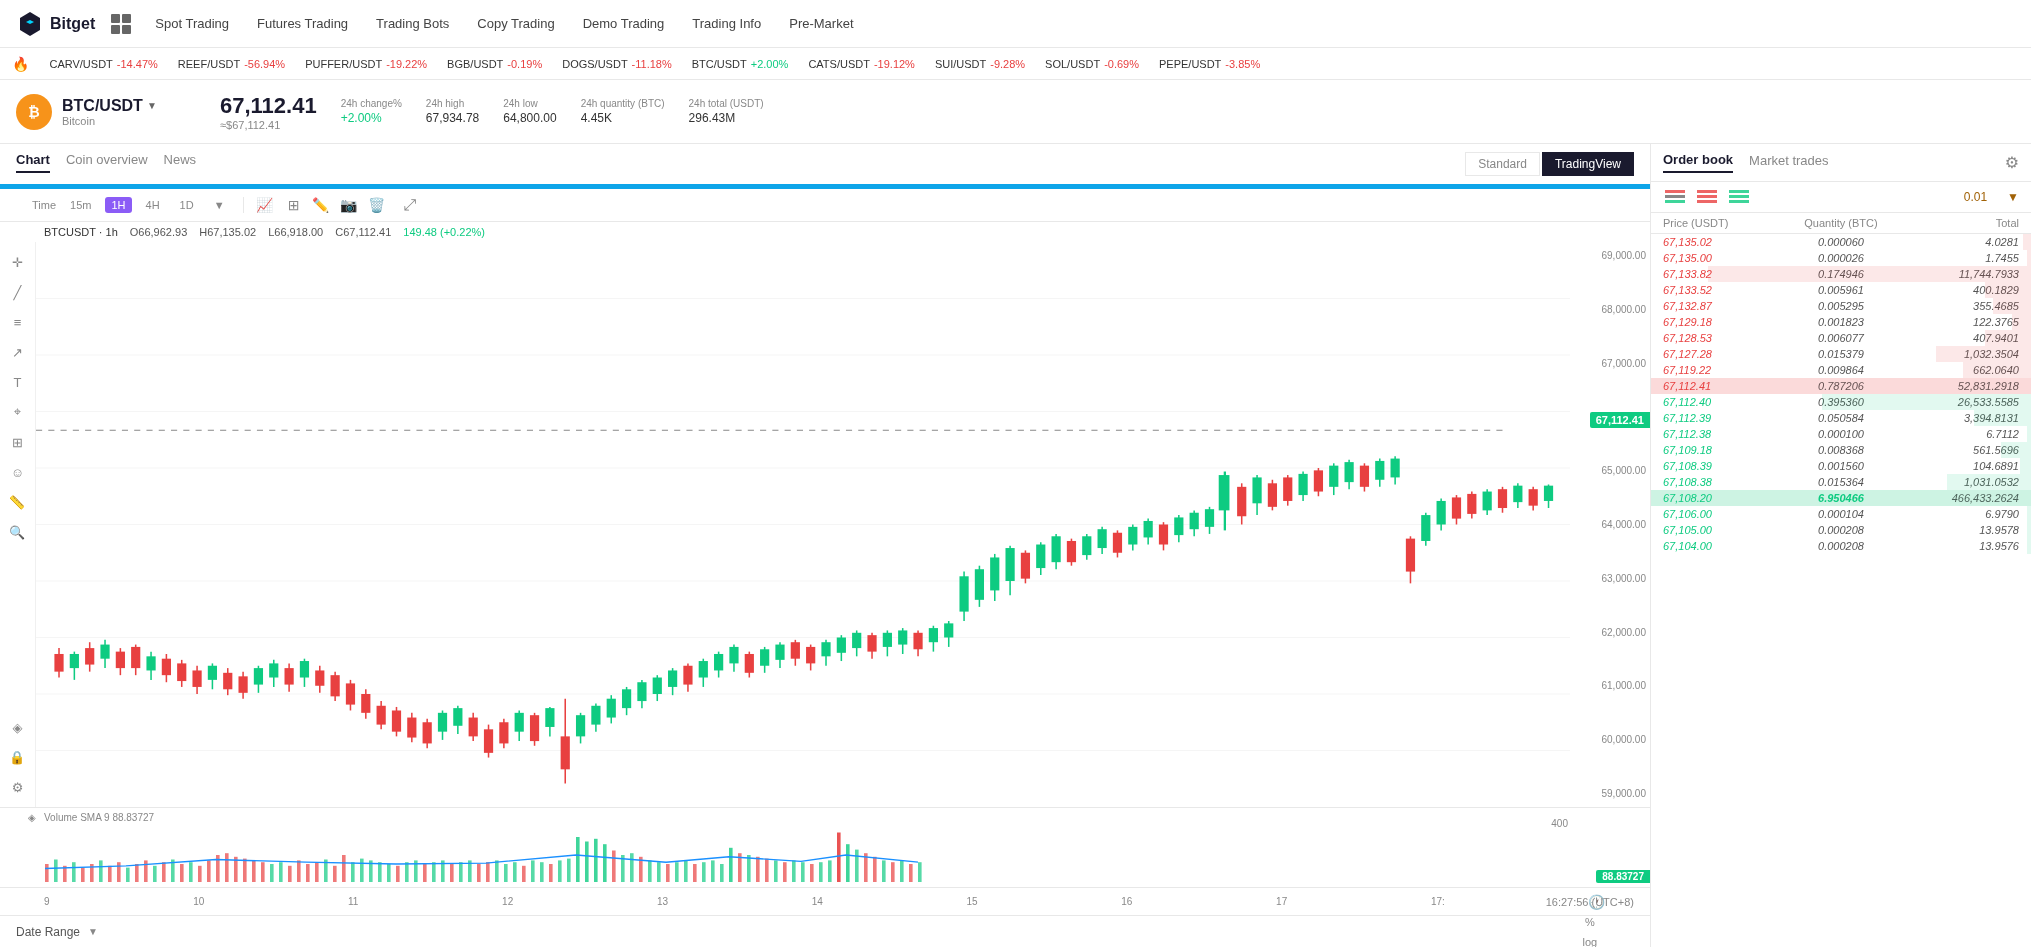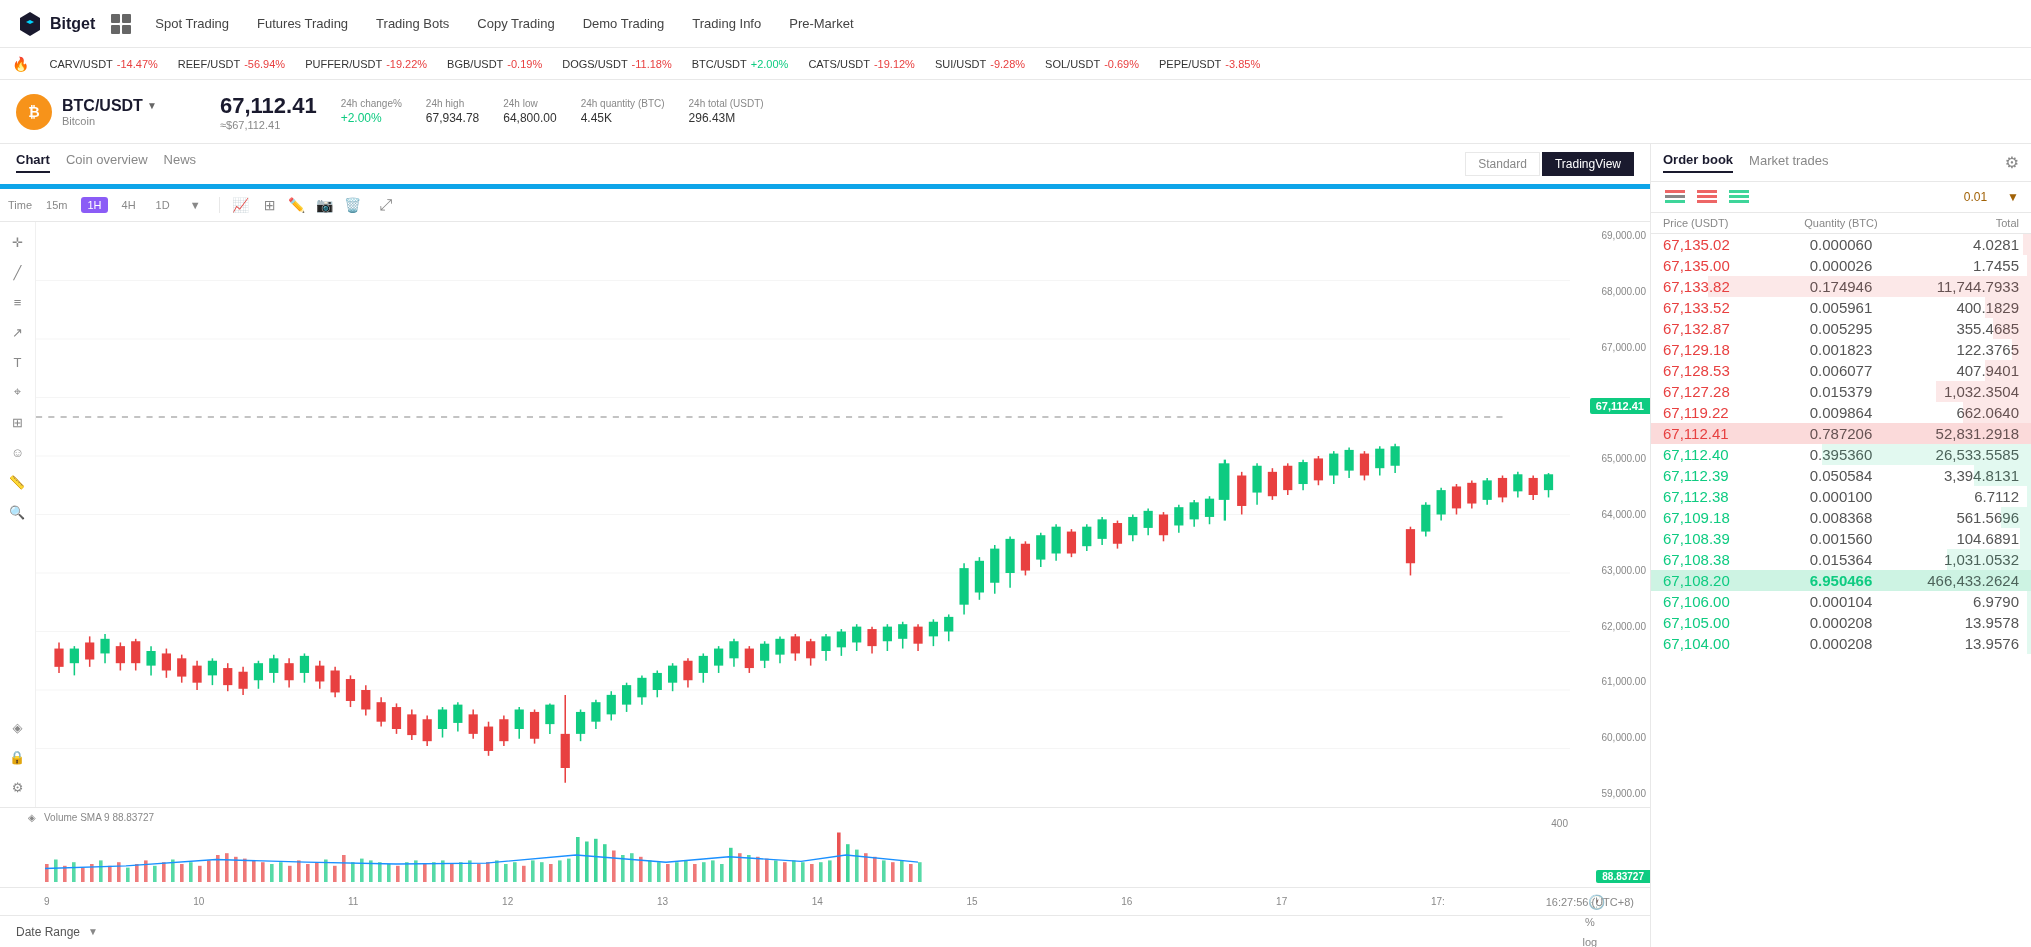--- a/index.html
+++ b/index.html
@@ -55,21 +55,21 @@
     .stat-value.pos { color: #0ecb81; }
 
     
     .main-content { display: flex; height: calc(100vh - 144px); }
 
     
     .chart-area { flex: 1; display: flex; flex-direction: column; background: #fff; border-right: 1px solid #e8e8e8; }
     .chart-tabs { display: flex; align-items: flex-start; padding: 8px 16px; border-bottom: 5px solid #0ea5e9; gap: 16px; }
     .chart-tab { font-size: 13px; color: #888; cursor: pointer; padding-bottom: 4px; }
     .chart-tab.active { color: #1a1a2e; font-weight: 600; border-bottom: 2px solid #1a1a2e; }
-    .chart-toolbar { display: flex; align-items: center; padding: 6px 8px; border-bottom: 1px solid #e8e8e8; gap: 8px; }
+    .chart-toolbar { display: flex; align-items: center; padding: 6px 32px; border-bottom: 1px solid #e8e8e8; gap: 8px; }
     .time-label { font-size: 11px; color: #888; }
     .time-btn { font-size: 11px; color: #888; padding: 2px 6px; border-radius: 3px; cursor: pointer; }
     .time-btn.active { background: #8b5cf6; color: #fff; }
     .toolbar-divider { width: 1px; height: 16px; background: #e8e8e8; margin: 0 4px; }
     .toolbar-icon { width: 20px; height: 20px; display: flex; align-items: center; justify-content: center; color: #888; cursor: pointer; font-size: 14px; }
     .view-btn { padding: 4px 12px; font-size: 12px; border: 1px solid #e8e8e8; cursor: pointer; background: #fff; color: #888; }
     .view-btn.active { background: #1a1a2e; color: #fff; border-color: #1a1a2e; }
     .expand-btn { margin-left: 8px; color: #888; cursor: pointer; font-size: 16px; }
 
     
@@ -119,21 +119,21 @@
     .ob-tab { font-size: 13px; color: #888; cursor: pointer; padding-bottom: 4px; }
     .ob-tab.active { color: #1a1a2e; font-weight: 600; border-bottom: 2px solid #1a1a2e; }
     .ob-settings { margin-left: auto; color: #888; cursor: pointer; font-size: 16px; }
     .ob-type-btns { display: flex; align-items: center; padding: 6px 12px; gap: 8px; border-bottom: 1px solid #e8e8e8; }
     .ob-type-btn { width: 24px; height: 18px; cursor: pointer; display: flex; align-items: center; justify-content: center; }
     .ob-type-btn svg { width: 20px; height: 14px; }
     .ob-decimals { margin-left: auto; display: flex; align-items: center; gap: 20px; font-size: 12px; color: #a16207; cursor: pointer; }
     .ob-header { display: grid; grid-template-columns: 1fr 1fr 1fr; padding: 4px 12px; font-size: 11px; color: #888; border-bottom: 1px solid #e8e8e8; }
     .ob-header span:last-child { text-align: right; }
     .ob-header span:nth-child(2) { text-align: center; }
-    .ob-row { display: grid; grid-template-columns: 1fr 1fr 1fr; padding: 2px 12px; font-size: 15px; position: relative; cursor: pointer; }
+    .ob-row { display: grid; grid-template-columns: 1fr 1fr 1fr; padding: 2px 12px; font-size: 11px; position: relative; cursor: pointer; font-style: italic; }
     .ob-row .price { font-weight: 500; }
     .ob-row .price.sell { color: #e84040; }
     .ob-row .price.buy { color: #0ecb81; }
     .ob-row .qty { text-align: center; color: #555; }
     .ob-row .total { text-align: right; color: #555; }
     .ob-row .bar { position: absolute; top: 0; right: 0; height: 100%; opacity: 0.12; }
     .ob-row .bar.sell { background: #e84040; }
     .ob-row .bar.buy { background: #0ecb81; }
     .ob-mid-price { padding: 6px 12px; border-top: 1px solid #e8e8e8; border-bottom: 1px solid #e8e8e8; }
     .ob-mid-price .mid-val { font-size: 16px; font-weight: 600; color: #1a1a2e; }
@@ -277,20 +277,28 @@
       <span class="time-btn">▼</span>
       <div class="toolbar-divider"></div>
       <span class="toolbar-icon">📈</span>
       <span class="toolbar-icon">⊞</span>
       <span class="toolbar-icon">✏️</span>
       <span class="toolbar-icon">📷</span>
       <span class="toolbar-icon">🗑️</span>
       <span class="expand-btn">⤢</span>
     </div>
 
+    <div class="ohlc-bar">
+      <span class="ohlc-pair">BTCUSDT · 1h</span>
+      <span class="ohlc-val">O66,962.93</span>
+      <span class="ohlc-val">H67,135.02</span>
+      <span class="ohlc-val">L66,918.00</span>
+      <span class="ohlc-val">C67,112.41</span>
+      <span class="ohlc-change pos">149.48 (+0.22%)</span>
+    </div>
 
     <div class="chart-canvas">
 
       <div class="left-toolbar">
         <span class="lt-icon">✛</span>
         <span class="lt-icon">╱</span>
         <span class="lt-icon">≡</span>
         <span class="lt-icon">↗</span>
         <span class="lt-icon">T</span>
         <span class="lt-icon">⌖</span>

